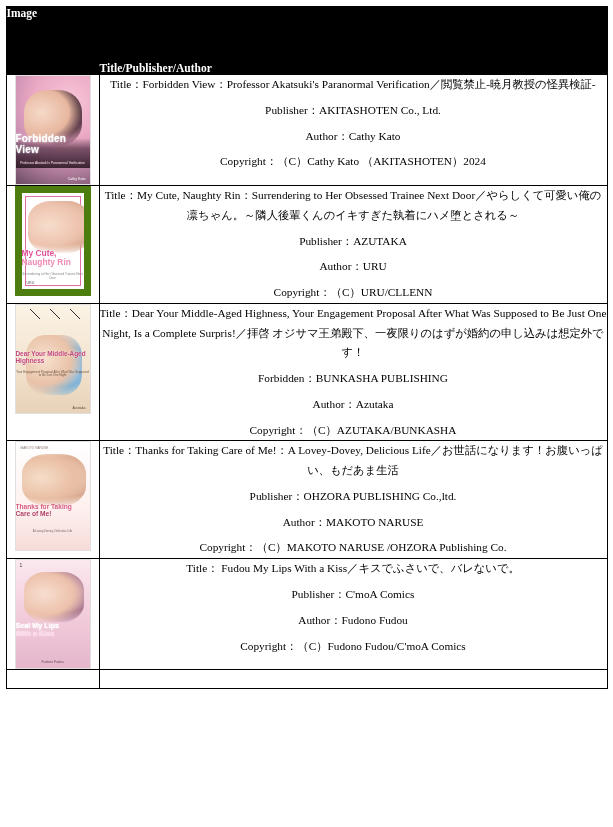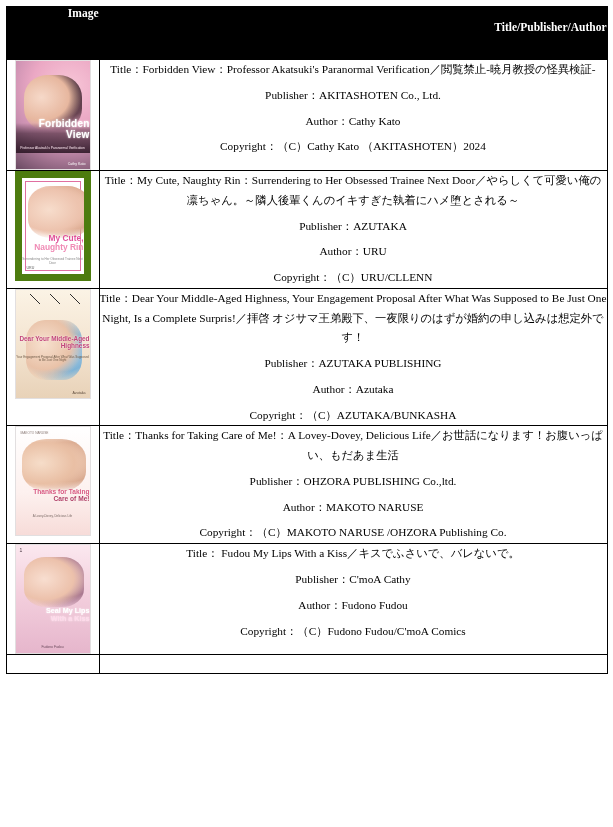--- a/index.html
+++ b/index.html
@@ -28,31 +28,31 @@
     table-layout: fixed;
   }
   table.catalog td, table.catalog th {
     border: 1px solid #000000;
     vertical-align: top;
     padding: 0;
   }
   thead th {
     background: #000000;
     color: #ffffff;
-    text-align: right;
+    text-align: left;
     font-weight: bold;
     font-size: 11.5px;
     font-family: "Liberation Serif", serif;
     height: 52px;
     padding: 6px 8px;
     vertical-align: top;
   }
   th.col-image { width: 92px; }
   th.col-title { width: 507px; vertical-align: middle; }
-  th.col-title .hdr-inner { padding-top: 14px; }
+  th.col-title .hdr-inner { padding-top: 14px; margin-top: 41px; }
 
   td.cell-image {
     width: 92px;
     padding: 8px 6px 10px 6px;
     text-align: center;
     vertical-align: top;
   }
   td.cell-text {
     padding: 10px 10px 10px 10px;
     font-size: 11.3px;
@@ -72,21 +72,21 @@
     height: 110px;
     margin: 0 auto;
     overflow: hidden;
     border: 1px solid #e2dfe0;
     box-sizing: border-box;
     font-family: "Liberation Sans", sans-serif;
   }
   .cover .ctitle {
     position: absolute;
     left: 0; right: 0;
-    text-align: right;
+    text-align: left;
     font-weight: bold;
     line-height: 1.05;
     text-shadow: 0 0 2px rgba(255,255,255,0.9);
   }
   .cover .csub {
     position: absolute;
     left: 0; right: 0;
     text-align: center;
     font-size: 3.3px;
     line-height: 1.15;
@@ -259,21 +259,21 @@
             <div class="fig"></div>
             <div class="ctitle">
               <span>Dear Your Middle-Aged Highness</span>
             </div>
             <div class="csub">Your Engagement Proposal After What Was Supposed to Be Just One Night</div>
             <div class="cauthor">Azutaka</div>
           </div>
         </td>
         <td class="cell-text">
           <p class="line">Title：Dear Your Middle-Aged Highness, Your Engagement Proposal After What Was Supposed to Be Just One Night, Is a Complete Surpris!／拝啓 オジサマ王弟殿下、一夜限りのはずが婚約の申し込みは想定外です！</p>
-          <p class="line">Publisher：AZUTAKA PUBLISHING</p>
+          <p class="line">Forbidden：BUNKASHA PUBLISHING</p>
           <p class="line">Author：Azutaka</p>
           <p class="line">Copyright：（C）AZUTAKA/BUNKASHA</p>
         </td>
       </tr>
 
       <tr>
         <td class="cell-image">
           <div class="cover cov4">
             <div class="fig"></div>
             <div class="ctitle">
@@ -299,21 +299,21 @@
             <div class="fig"></div>
             <div class="ctitle">
               <span>Seal My Lips</span>
               <span class="t2">With a Kiss</span>
             </div>
             <div class="cauthor">Fudono Fudou</div>
           </div>
         </td>
         <td class="cell-text">
           <p class="line">Title： Fudou My Lips With a Kiss／キスでふさいで、バレないで。</p>
-          <p class="line">Publisher：C'moA Cathy</p>
+          <p class="line">Publisher：C'moA Comics</p>
           <p class="line">Author：Fudono Fudou</p>
           <p class="line">Copyright：（C）Fudono Fudou/C'moA Comics</p>
         </td>
       </tr>
 
       <tr>
         <td class="cell-image" style="height:18px"></td>
         <td class="cell-text"></td>
       </tr>
 

